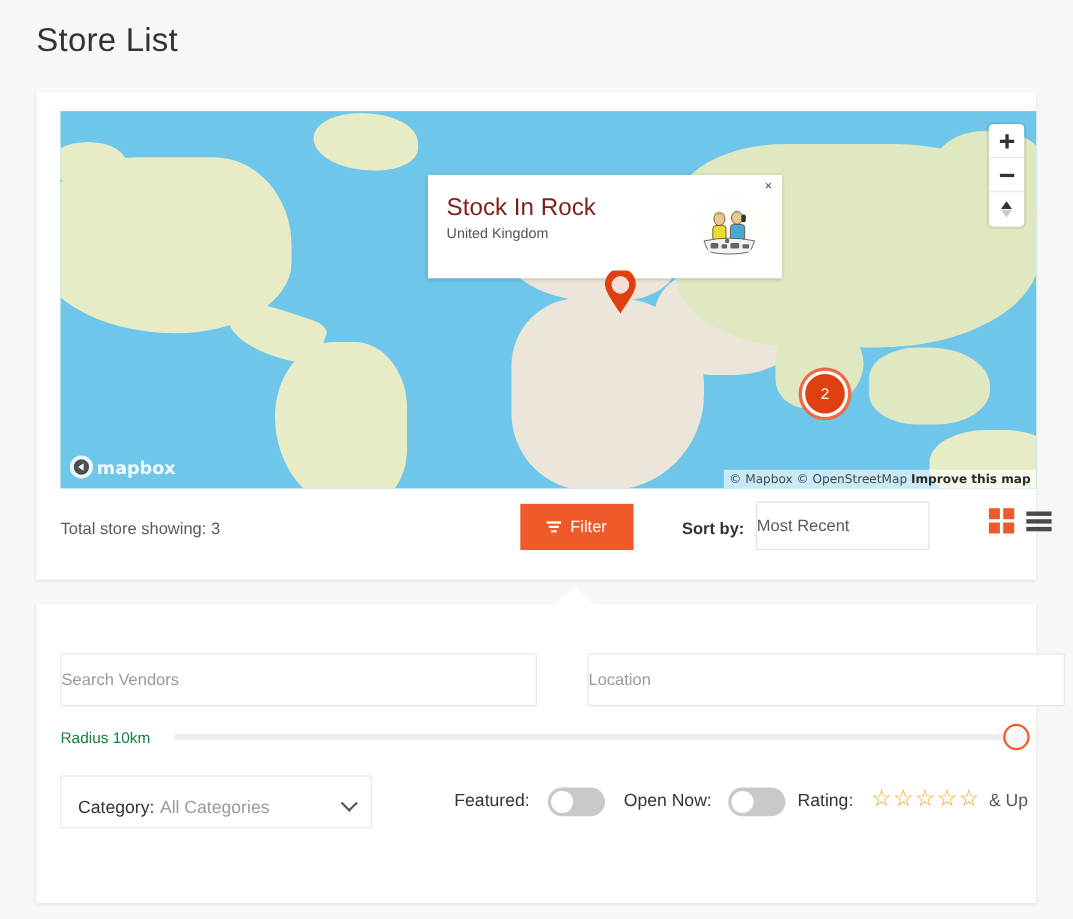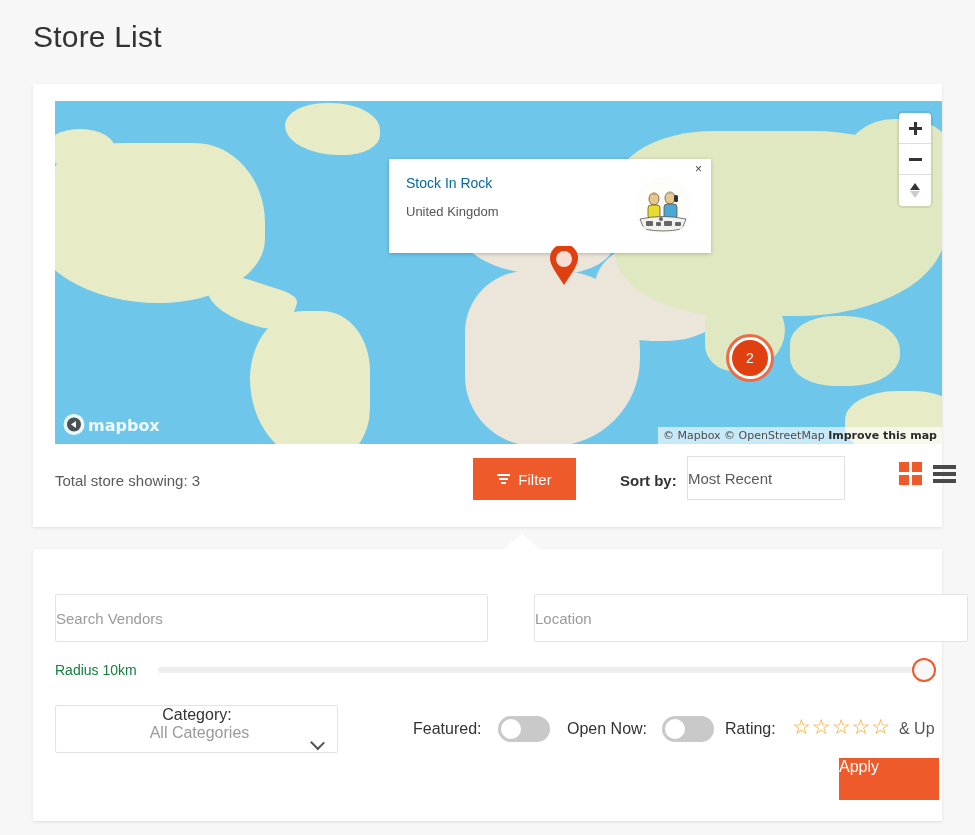--- a/index.html
+++ b/index.html
@@ -84,21 +84,21 @@
   
   .map-popup {
     position: absolute;
     left: 334px; top: 58px;
     width: 322px; height: 94px;
     background: #ffffff;
     box-shadow: 0 1px 4px rgba(0,0,0,0.22);
   }
   .popup-title {
     position: absolute; left: 17px; top: 16px;
-    font-size: 14px; color: #0369a1; font-weight: 400;
+    font-size: 22px; color: #7f1d1d; font-weight: 400;
   }
   .popup-sub {
     position: absolute; left: 17px; top: 45px;
     font-size: 13px; color: #555;
   }
   .popup-close {
     position: absolute; right: 9px; top: 3px;
     font-size: 12px; color: #444; cursor: pointer;
     font-family: "Liberation Sans", sans-serif;
   }
@@ -236,23 +236,23 @@
     background: #f7f7f7;
     border: 2px solid #ef5a2b;
     cursor: pointer;
   }
 
   .category-select {
     position: absolute; left: 22px; top: 156px;
     width: 283px; height: 48px;
     border: 1px solid #e3e3e3; background: #fff;
     display: flex; align-items: center;
-    padding: 0 14px 0 15px;
+    padding: 11px 14px 0 15px;
     font-size: 16px; color: #333;
-    border-radius: 2px; cursor: pointer; flex-direction: column;
+    border-radius: 2px; cursor: pointer;
   }
   .category-value { color: #9a9a9a; margin-left: 5px; }
   .chev {
     margin-left: auto;
     width: 11px; height: 11px;
     border-right: 2px solid #555; border-bottom: 2px solid #555;
     transform: rotate(45deg) translate(-3px,-3px);
   }
 
   .opt-label { position: absolute; font-size: 16px; color: #333; font-weight: normal; }
@@ -443,16 +443,15 @@
     <div class="opt-label" id="rating-label">Rating:</div>
     <div class="stars">
       <span class="st">☆</span>
       <span class="st">☆</span>
       <span class="st">☆</span>
       <span class="st">☆</span>
       <span class="st">☆</span>
     </div>
     <div class="and-up">&amp; Up</div>
 
-    <div class="apply-btn">Apply</div>
   </div>
 
 </div>
 
 </body></html>

